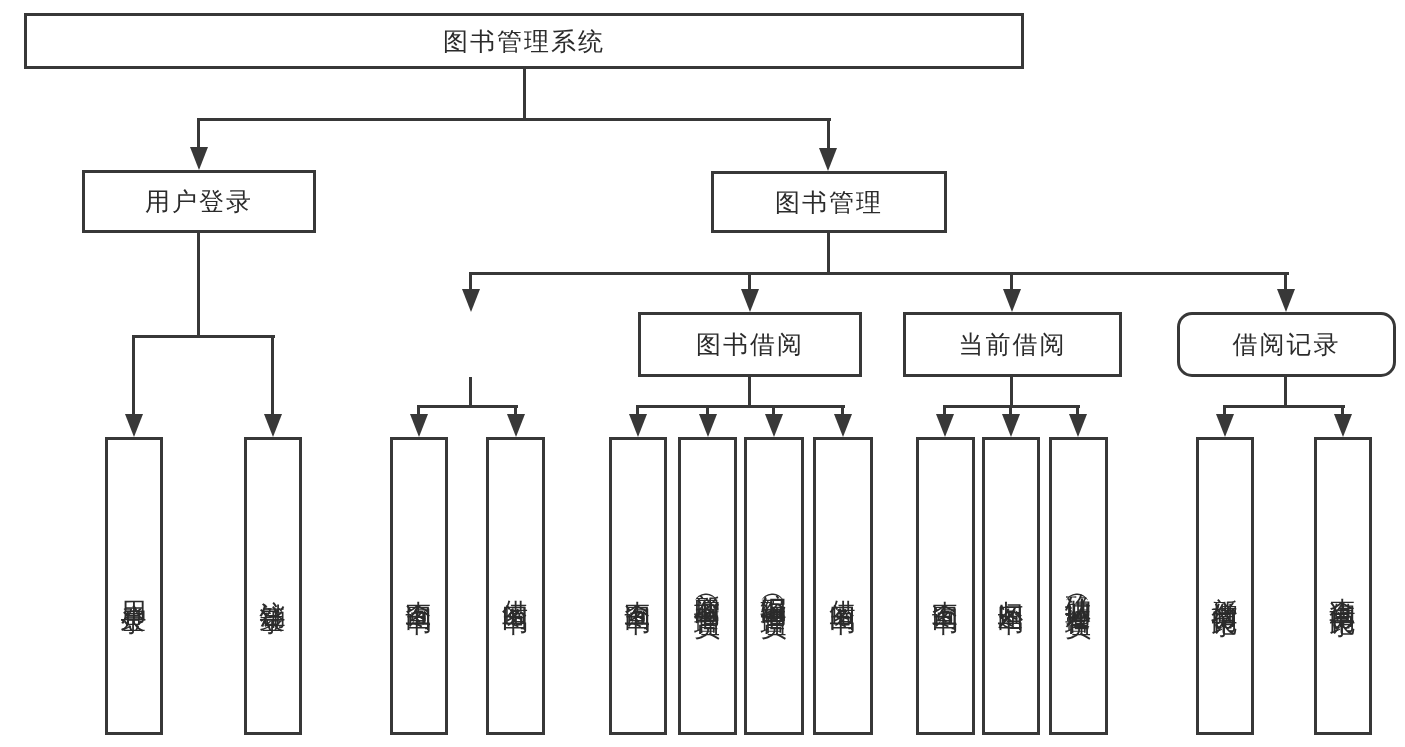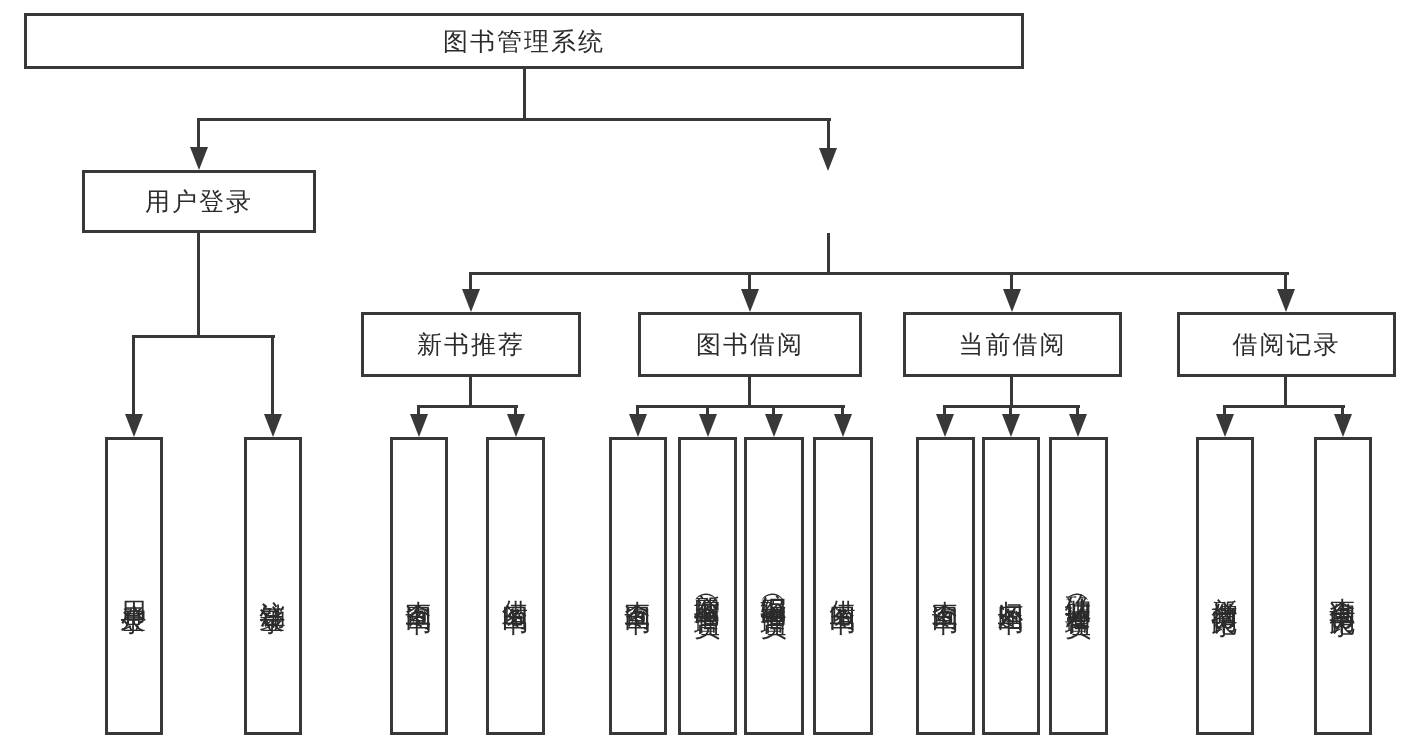--- a/index.html
+++ b/index.html
@@ -77,43 +77,43 @@
   <div class="box" style="left:24px;top:13px;width:1000px;height:56px;">图书管理系统</div>
 
   <div class="line" style="left:523px;top:69px;width:3px;height:52px;"></div>
   <div class="line" style="left:197px;top:118px;width:634px;height:3px;"></div>
   <div class="line" style="left:197px;top:118px;width:3px;height:32px;"></div>
   <div class="arrow" style="left:190px;top:147px;"></div>
   <div class="line" style="left:827px;top:118px;width:3px;height:32px;"></div>
   <div class="arrow" style="left:819px;top:148px;"></div>
 
   <div class="box" style="left:82px;top:170px;width:234px;height:63px;">用户登录</div>
+  <div class="box" style="left:711px;top:171px;width:236px;height:62px;">图书管理</div>
 
   <div class="line" style="left:197px;top:233px;width:3px;height:105px;"></div>
   <div class="line" style="left:132px;top:335px;width:143px;height:3px;"></div>
   <div class="line" style="left:132px;top:335px;width:3px;height:81px;"></div>
   <div class="arrow" style="left:125px;top:414px;"></div>
   <div class="line" style="left:271px;top:335px;width:3px;height:81px;"></div>
   <div class="arrow" style="left:264px;top:414px;"></div>
 
   <div class="line" style="left:827px;top:233px;width:3px;height:42px;"></div>
   <div class="line" style="left:469px;top:272px;width:820px;height:3px;"></div>
   <div class="line" style="left:469px;top:272px;width:3px;height:19px;"></div>
   <div class="arrow" style="left:462px;top:289px;"></div>
   <div class="line" style="left:748px;top:272px;width:3px;height:19px;"></div>
   <div class="arrow" style="left:741px;top:289px;"></div>
   <div class="line" style="left:1010px;top:272px;width:3px;height:19px;"></div>
   <div class="arrow" style="left:1003px;top:289px;"></div>
   <div class="line" style="left:1284px;top:272px;width:3px;height:19px;"></div>
   <div class="arrow" style="left:1277px;top:289px;"></div>
 
-  <div class="box" style="left:361px;top:312px;width:220px;height:65px;">新书推荐</div>
   <div class="box" style="left:903px;top:312px;width:219px;height:65px;">当前借阅</div>
   <div class="box" style="left:638px;top:312px;width:224px;height:65px;">图书借阅</div>
-  <div class="box" style="left:1177px;top:312px;width:219px;height:65px;">借阅记录</div>
+  <div class="box" style="left:1177px;top:312px;width:219px;height:65px;border-radius:15px;">借阅记录</div>
 
   <div class="line" style="left:469px;top:377px;width:3px;height:31px;"></div>
   <div class="line" style="left:417px;top:405px;width:101px;height:3px;"></div>
   <div class="line" style="left:417px;top:405px;width:3px;height:11px;"></div>
   <div class="arrow" style="left:410px;top:414px;"></div>
   <div class="line" style="left:514px;top:405px;width:3px;height:11px;"></div>
   <div class="arrow" style="left:507px;top:414px;"></div>
 
   <div class="line" style="left:748px;top:377px;width:3px;height:31px;"></div>
   <div class="line" style="left:636px;top:405px;width:209px;height:3px;"></div>

